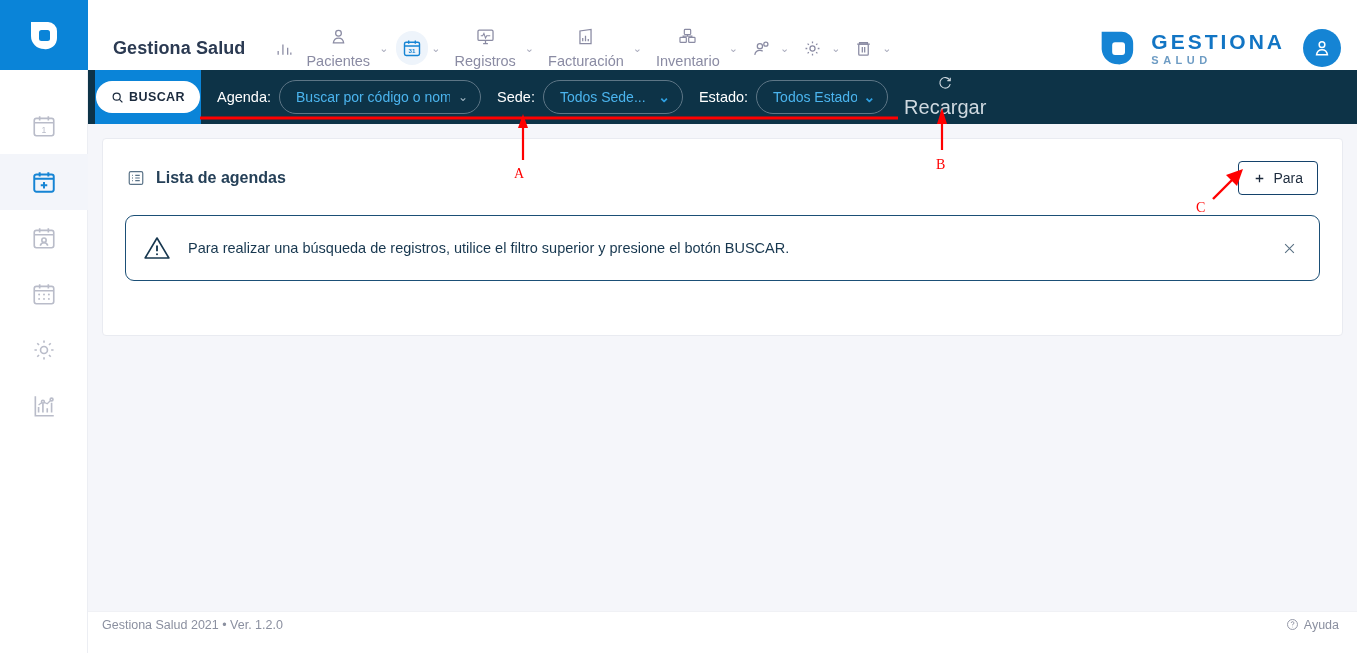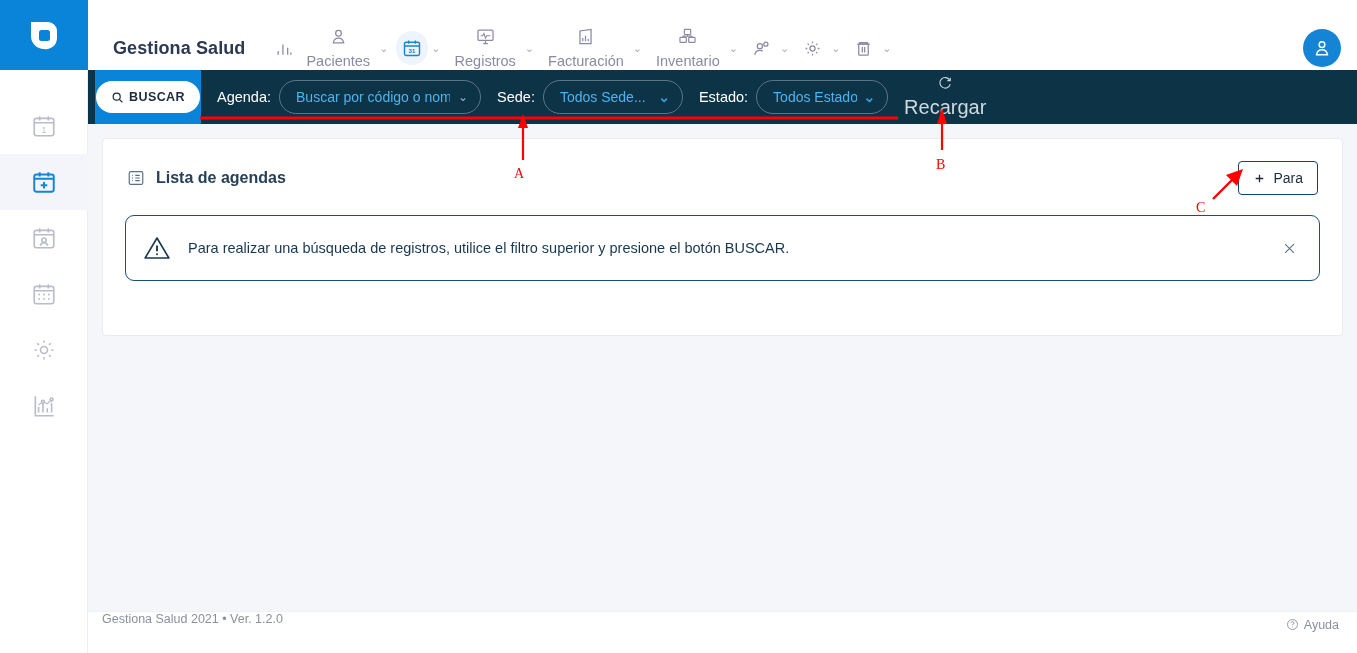--- a/index.html
+++ b/index.html
@@ -127,21 +127,21 @@
     margin: 20px 22px 0 22px; height: 66px;
     border: 1px solid #1b4f76; border-radius: 9px;
     display: flex; align-items: center; padding: 0 16px;
   }
   .alert-text { margin-left: 16px; font-size: 14.5px; color: #17374f; flex: 1; }
   .alert-close { cursor: pointer; padding: 6px; display: flex; }
 
   
   .footer {
     position: absolute; left: 88px; top: 611px; width: 1269px; height: 42px;
-    background: #ffffff; display: flex; 
+    background: #ffffff; display: flex; align-items: center;
     justify-content: space-between; padding: 0 18px 16px 14px;
     border-top: 1px solid #f0f1f5;
   }
   .footer-left { font-size: 12.5px; color: #8b90a0; }
   .footer-right {
     font-size: 12.5px; color: #8b90a0; display: flex;
     align-items: center; gap: 5px; cursor: pointer;
   }
 
   
@@ -304,20 +304,30 @@
         <svg width="19" height="19" viewBox="0 0 24 24" fill="none" stroke="#8a8ba3" stroke-width="1.6">
           <path d="M4 6.5h16M7 6.5V4.5h10v2"></path>
           <rect x="6" y="6.5" width="12" height="14" rx="1.2"></rect>
           <path d="M10.5 10v7M13.5 10v7"></path>
         </svg>
       </div>
       <span class="nav-caret">⌄</span>
 
     </div>
 
+    <div class="brand">
+      <svg width="42" height="42" viewBox="0 0 36 36">
+        <path d="M4 4 H21 A10 10 0 0 1 31 14 V20 A12 12 0 0 1 18 32 A14 14 0 0 1 4 19 Z" fill="#1584d4"></path>
+        <rect x="13" y="13" width="11" height="11" rx="2.5" fill="#ffffff"></rect>
+      </svg>
+      <div class="brand-text">
+        <div class="brand-main">GESTIONA</div>
+        <div class="brand-sub">SALUD</div>
+      </div>
+    </div>
 
     <div class="avatar">
       <svg width="20" height="20" viewBox="0 0 24 24" fill="none" stroke="#ffffff" stroke-width="1.8">
         <circle cx="12" cy="8" r="3.4"></circle>
         <path d="M5.5 20c.6-4 3.4-6 6.5-6s5.9 2 6.5 6z"></path>
       </svg>
     </div>
   </div>
 
   <div class="filterbar">

